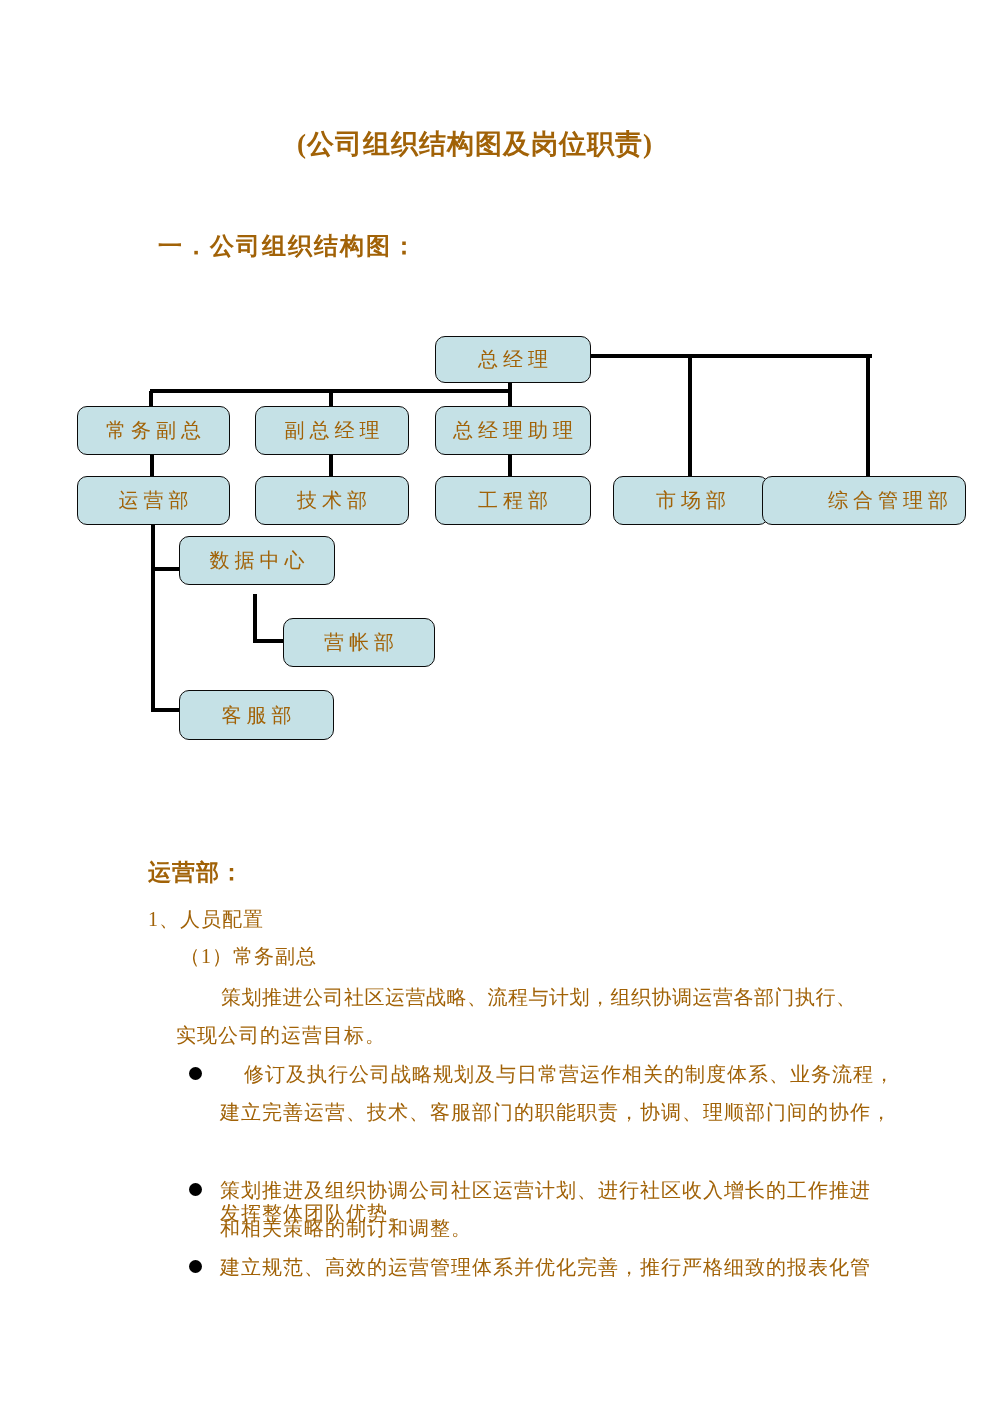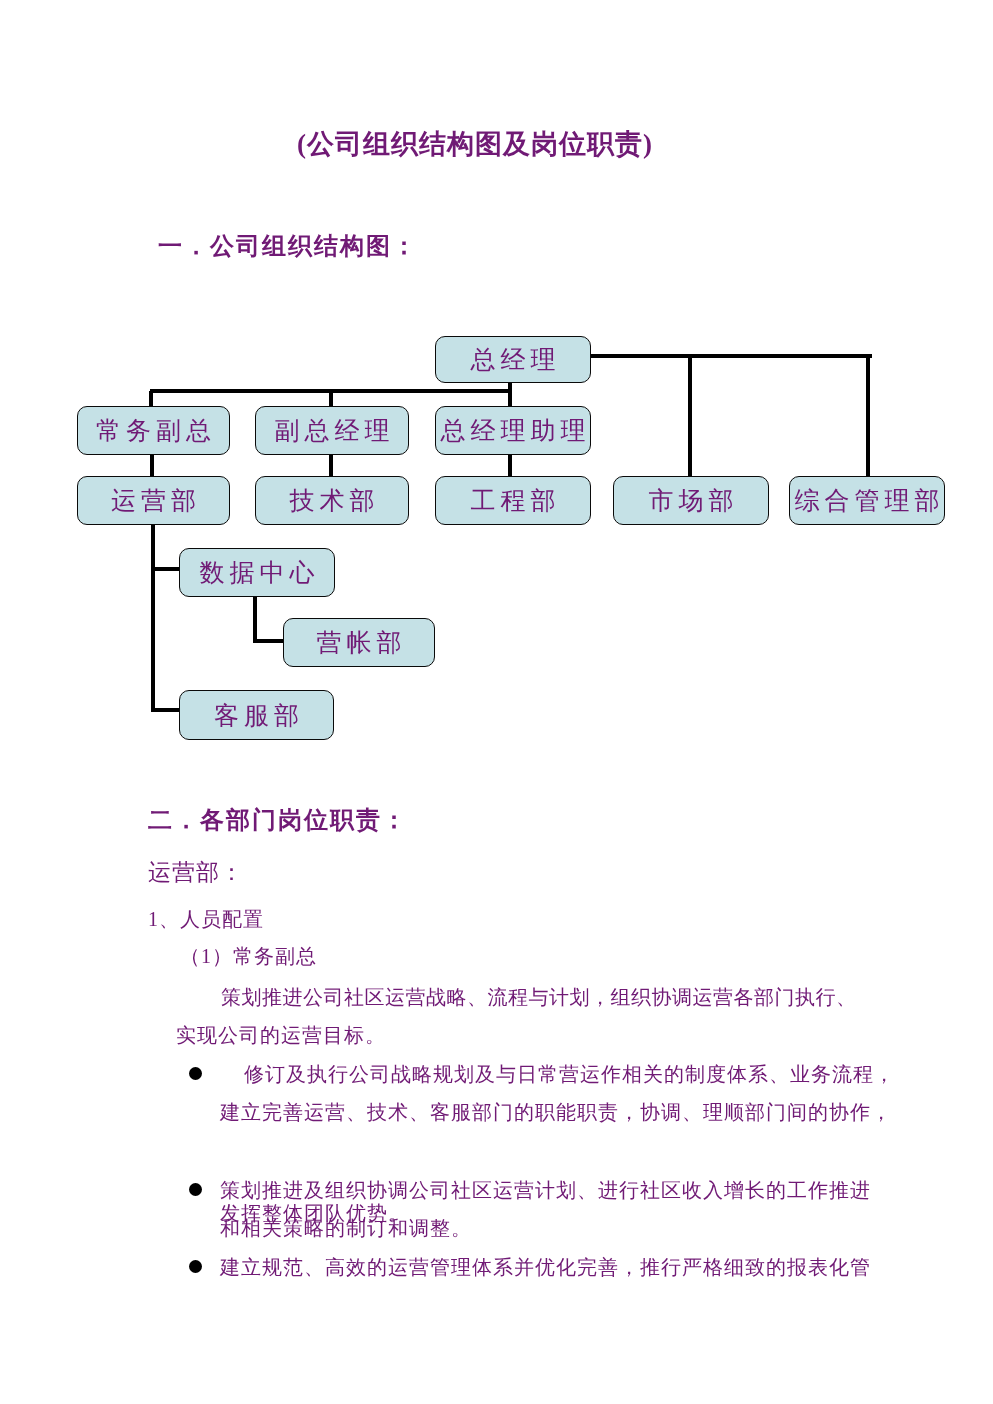--- a/index.html
+++ b/index.html
@@ -1,56 +1,56 @@
 <!DOCTYPE html>
 <html><head>
 <meta charset="utf-8">
 <style>
   html,body { margin:0; padding:0; background:#ffffff; }
   .page {
     position:relative; width:993px; height:1404px; background:#ffffff;
-    font-family:"Liberation Serif","DejaVu Serif",serif; color:#701a75;
+    font-family:"Liberation Serif","DejaVu Serif",serif; color:#a16207;
     overflow:hidden;
   }
   .doc-title {
     position:absolute; top:126px; left:0; width:950px; text-align:center;
     font-size:27px; font-weight:bold; letter-spacing:1px;
   }
   .heading { position:absolute; left:148px; font-size:24px; font-weight:bold; letter-spacing:2px; }
   .h1 { top:230px;margin-left:10px; }
   .h2 { top:804px; }
-  .dept-heading { position:absolute; left:148px; top:857px; font-size:23px; font-weight:normal; letter-spacing:1px; }
+  .dept-heading { position:absolute; left:148px; top:857px; font-size:23px; font-weight:bold; letter-spacing:1px; }
   .body-line { position:absolute; font-size:20px; letter-spacing:1px; white-space:nowrap; }
   .staffing { left:148px; top:906px; }
   .role { left:180px; top:943px; }
   .intro1 { left:221px; top:984px; letter-spacing:0.5px; }
   .intro2 { left:176px; top:1022px; }
   .bt { left:220px; }
   .bl1 { top:1061px;margin-left:24px; } .bl2 { top:1099px; } .bl3 { top:1200px; }
   .bl4 { top:1177px; } .bl5 { top:1215px; } .bl6 { top:1254px; }
   .bullet-dot { position:absolute; left:189px; width:13px; height:13px; border-radius:50%; background:#000; }
   .bd1 { top:1067px; } .bd2 { top:1183px; } .bd3 { top:1260px; }
 
   
   .node {
     position:absolute; background:#c5e1e6; border:1px solid #0a0a0a; border-radius:10px;
     display:flex; align-items:center; justify-content:center;
-    font-size:25px; letter-spacing:5px; text-indent:5px; white-space:nowrap;
+    font-size:20px; letter-spacing:5px; text-indent:5px; white-space:nowrap;
   }
   .cline { position:absolute; background:#000; }
   #node-gm   { left:435px; top:336px; width:154px; height:45px; }
   #node-evp  { left:77px;  top:406px; width:151px; height:47px; }
   #node-dgm  { left:255px; top:406px; width:152px; height:47px; }
   #node-gma  { left:435px; top:406px; width:154px; height:47px; }
   #node-ops  { left:77px;  top:476px; width:151px; height:47px; }
   #node-tech { left:255px; top:476px; width:152px; height:47px; }
   #node-eng  { left:435px; top:476px; width:154px; height:47px; }
   #node-mkt  { left:613px; top:476px; width:154px; height:47px; }
-  #node-adm  { left:789px; top:476px; width:154px; height:47px; }
-  #node-dc   { left:179px; top:548px; width:154px; height:47px;text-align:right; }
+  #node-adm  { left:762px; top:476px; width:154px; height:47px;padding-left:48px; }
+  #node-dc   { left:179px; top:536px; width:154px; height:47px;text-align:right; }
   #node-bill { left:283px; top:618px; width:150px; height:47px; }
   #node-cs   { left:179px; top:690px; width:153px; height:48px; }
 </style>
 </head>
 <body>
 
 <div class="page">
 
   <div class="doc-title">(公司组织结构图及岗位职责)</div>
   <div class="heading h1">一．公司组织结构图：</div>
@@ -80,21 +80,20 @@
     <div class="node" id="node-ops">运营部</div>
     <div class="node" id="node-tech">技术部</div>
     <div class="node" id="node-eng">工程部</div>
     <div class="node" id="node-mkt">市场部</div>
     <div class="node" id="node-adm">综合管理部</div>
     <div class="node" id="node-dc">数据中心</div>
     <div class="node" id="node-bill">营帐部</div>
     <div class="node" id="node-cs">客服部</div>
   </div>
 
-  <div class="heading h2">二．各部门岗位职责：</div>
   <div class="dept-heading">运营部：</div>
   <div class="body-line staffing">1、人员配置</div>
   <div class="body-line role">（1）常务副总</div>
 
   <div class="body-line intro2">实现公司的运营目标。</div>
   <div class="body-line intro1">策划推进公司社区运营战略、流程与计划，组织协调运营各部门执行、</div>
 
   <div class="bullet-dot bd1"></div>
   <div class="body-line bt bl1">修订及执行公司战略规划及与日常营运作相关的制度体系、业务流程，</div>
   <div class="body-line bt bl2">建立完善运营、技术、客服部门的职能职责，协调、理顺部门间的协作，</div>

